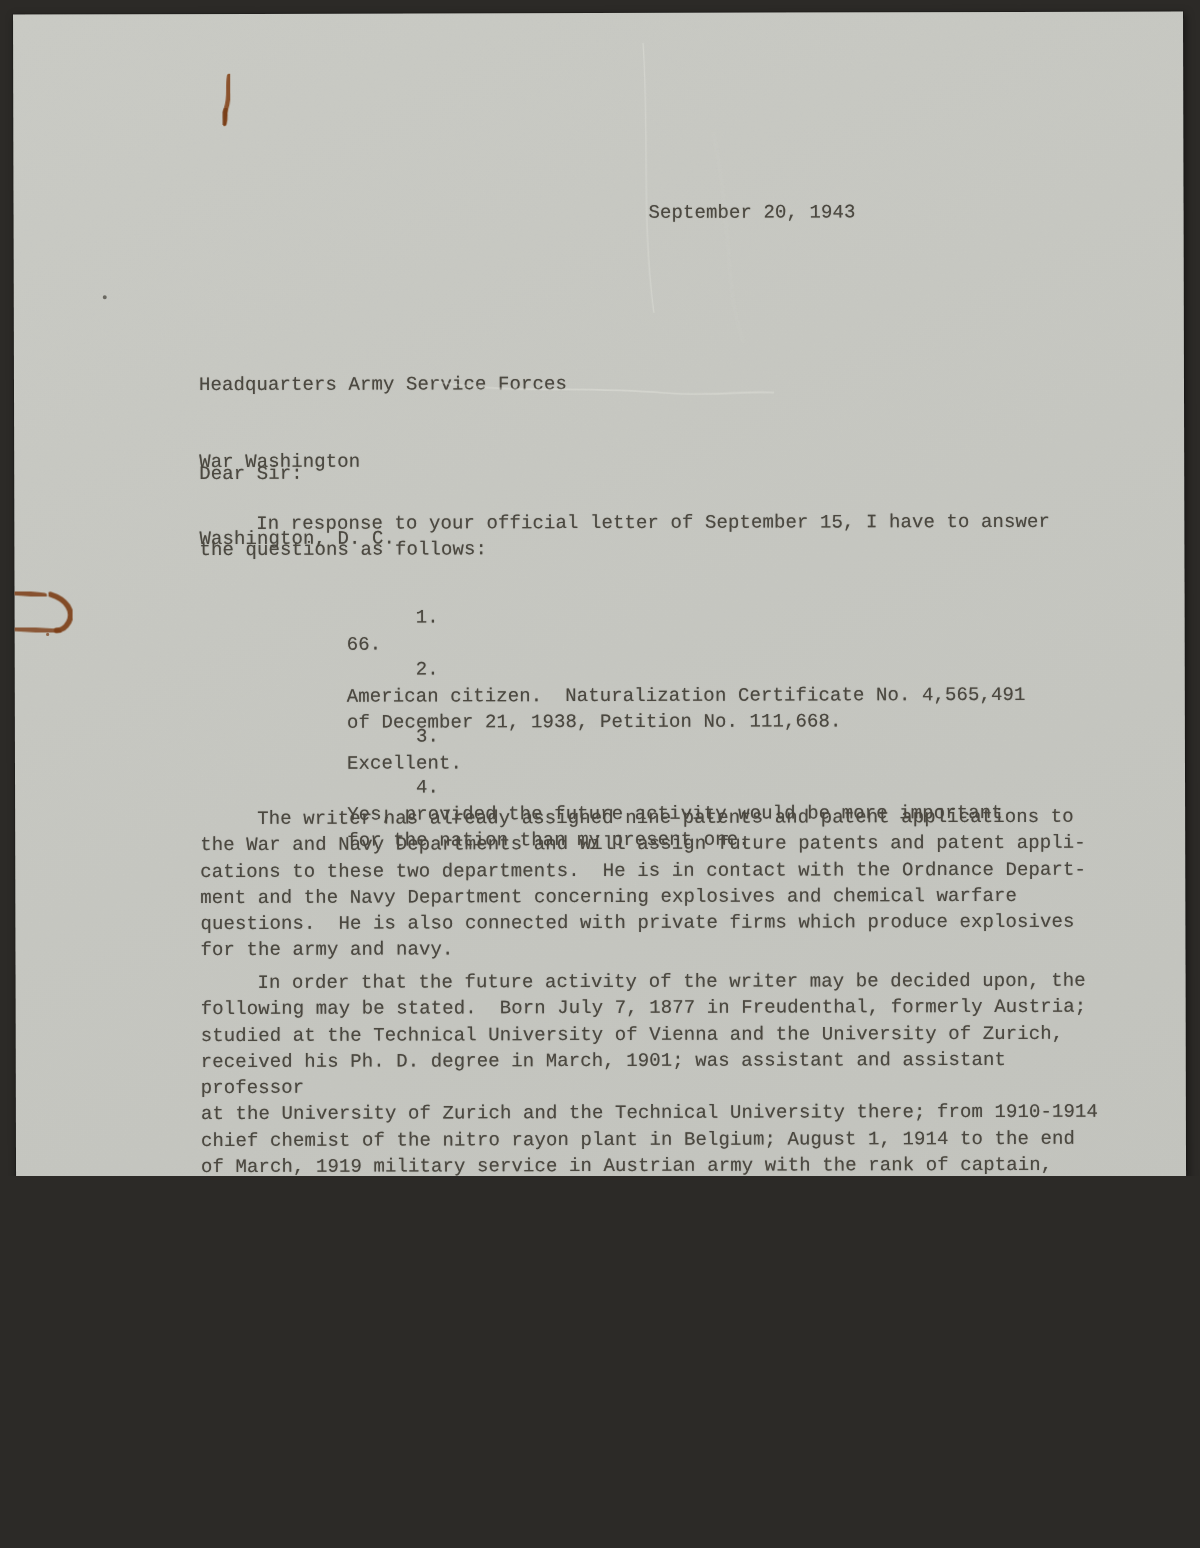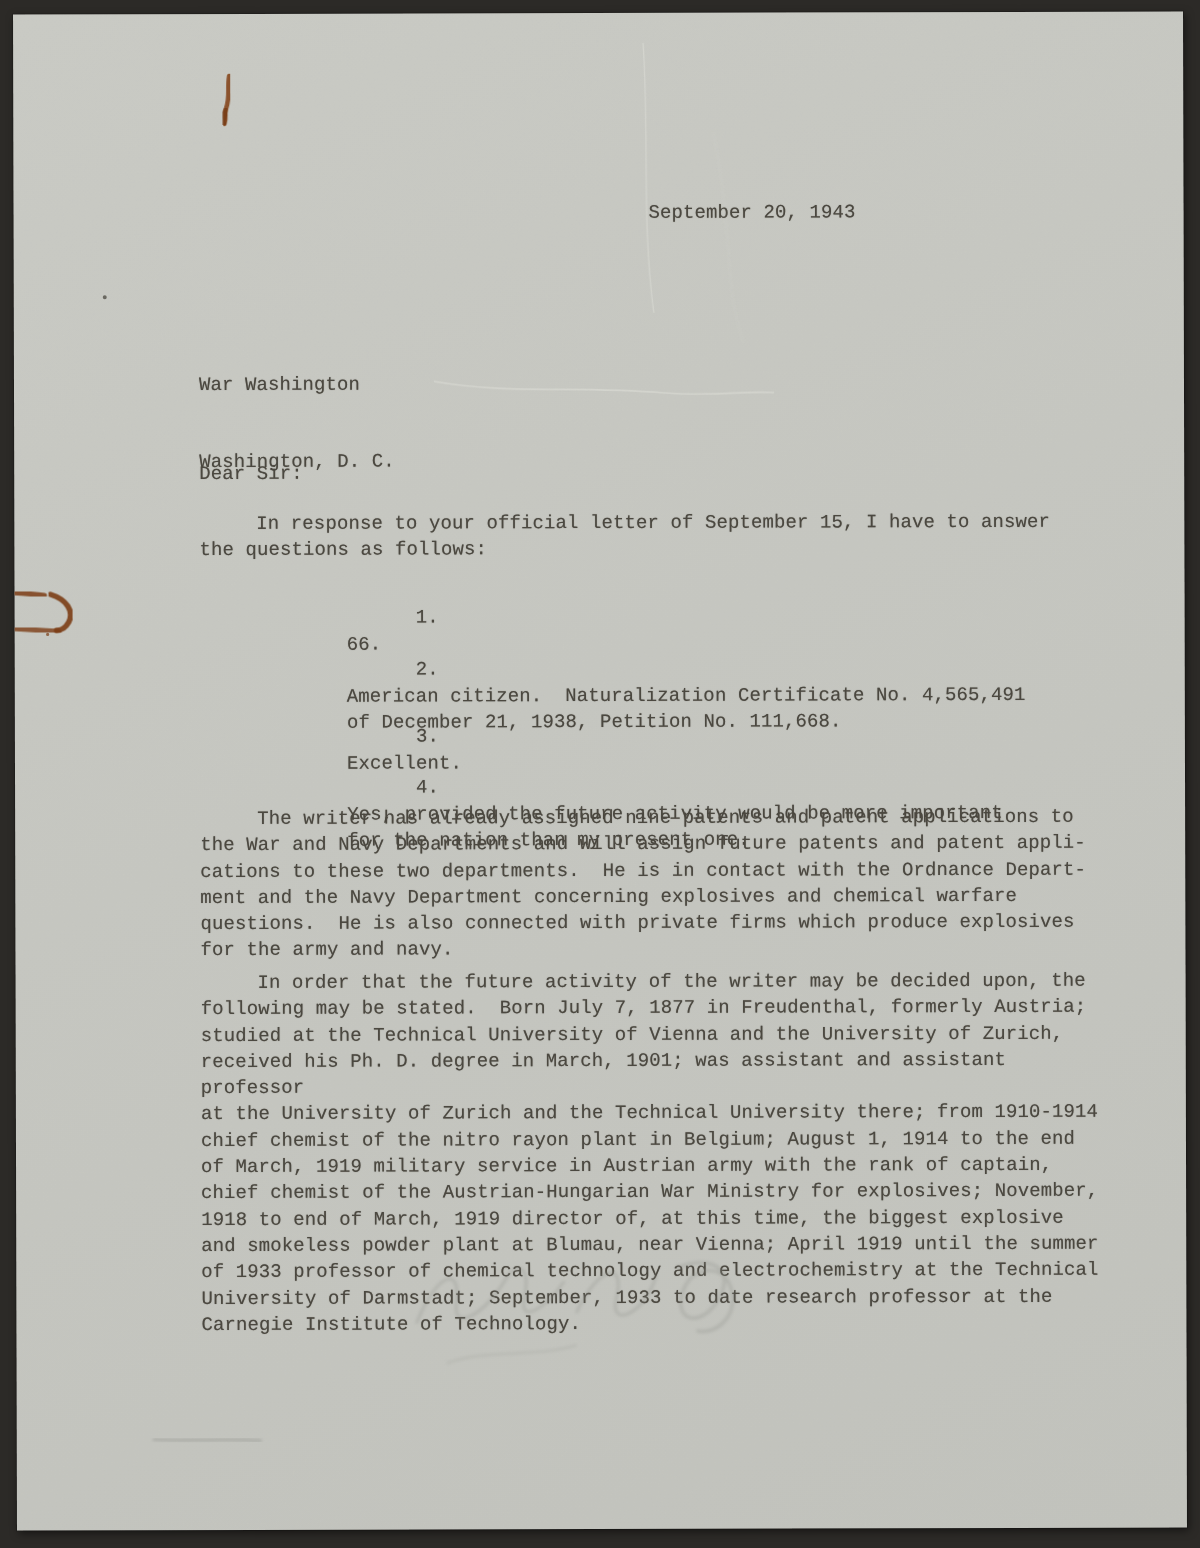--- a/index.html
+++ b/index.html
@@ -3,21 +3,21 @@
 <meta charset="utf-8">
 <style>
   html, body {
     margin: 0;
     padding: 0;
     background: #2c2a27;
   }
   .stage {
     position: relative;
     width: 1200px;
-    height: 1548px;
+    height: 1176px;
     background: #2c2a27;
     overflow: hidden;
     font-family: "Liberation Mono", "DejaVu Sans Mono", monospace;
   }
   .paper {
     position: absolute;
     left: 15px;
     top: 13px;
     width: 1170px;
     height: 1516px;
@@ -77,20 +77,21 @@
       <filter id="grain">
         <feTurbulence type="fractalNoise" baseFrequency="0.85" numOctaves="2" stitchTiles="stitch" result="n"></feTurbulence>
         <feColorMatrix in="n" type="matrix" values="0 0 0 0 0.45  0 0 0 0 0.45  0 0 0 0 0.43  0 0 0 0.16 0"></feColorMatrix>
       </filter>
       <rect width="1170" height="1516" filter="url(#grain)"></rect>
     </svg>
 
     <div class="ink date-line">September 20, 1943</div>
 
     <div class="ink addr">
+      <div>Headquarters Army Service Forces</div>
       <div>War Washington</div>
       <div>Washington, D. C.</div>
     </div>
 
     <div class="ink salutation">Dear Sir:</div>
 
     <div class="ink para intro">In response to your official letter of September 15, I have to answer
 the questions as follows:</div>
 
     <div class="ink answer ans-1">

